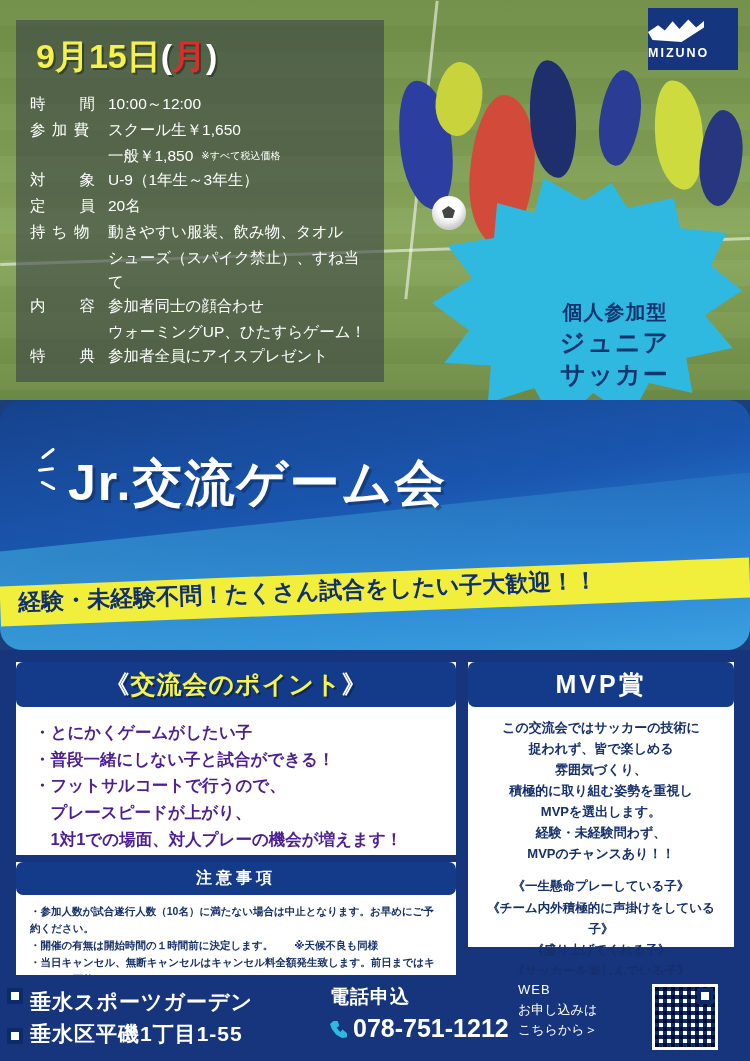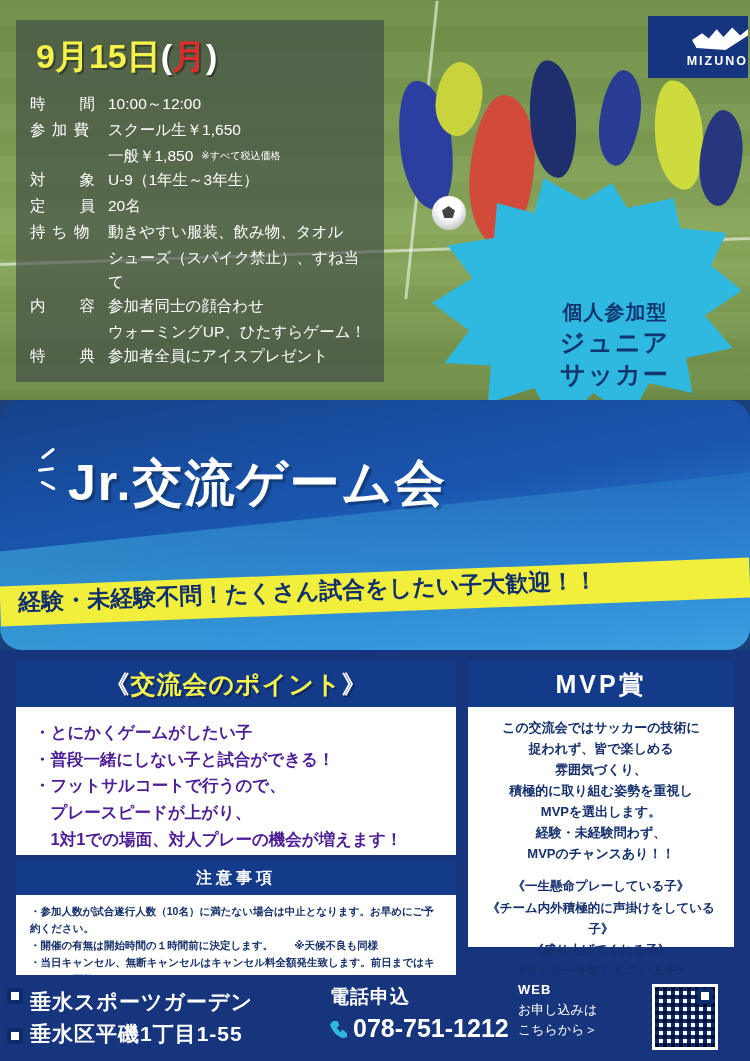--- a/index.html
+++ b/index.html
@@ -101,21 +101,21 @@
   
   .lower { position: absolute; left: 0; top: 650px; width: 750px; height: 411px;
            background: #17357c; }
   .panel { position: absolute; background: #fff; }
 
   .p-left { left: 16px; top: 12px; width: 440px; height: 193px; }
   .p-right { left: 468px; top: 12px; width: 266px; height: 285px; }
   .p-notes { left: 16px; top: 212px; width: 440px; height: 120px; }
 
   .panel-head { background: #143a8a; color: #fff; text-align: center; font-weight: bold;
-                padding: 6px 0; }
+                padding: 6px 0; border-radius: 7px; }
   .p-left .panel-head { font-size: 25px; color: #f6f54b; letter-spacing: 1px;
                         text-shadow: 2px 2px 0 rgba(0,0,0,.3); }
   .p-left .panel-head .white { color: #fff; }
   .p-right .panel-head { font-size: 25px; letter-spacing: 3px; }
   .p-notes .panel-head { font-size: 16px; letter-spacing: 4px; }
 
   .p-left ul { list-style: none; padding: 12px 16px 0 18px; }
   .p-left li { font-size: 16.5px; color: #4c1d95; font-weight: bold; line-height: 1.62;
                text-indent: -14px; padding-left: 14px; }
 
@@ -135,36 +135,36 @@
   .venue { position: absolute; left: 30px; top: 986px; color: #fff; font-weight: bold; }
   .venue .v1 { font-size: 21px; letter-spacing: 1px; line-height: 1.5; }
   .venue .v2 { font-size: 21px; letter-spacing: 1px; line-height: 1.5; }
   .tel { position: absolute; left: 330px; top: 984px; color: #fff; }
   .tel .t-lbl { font-size: 19px; font-weight: bold; letter-spacing: 1px; }
   .tel .t-num { font-size: 25px; font-weight: bold; letter-spacing: 0px; margin-top: 4px; }
   .tel .phone-ico { display: inline-block; width: 17px; height: 17px; margin-right: 6px;
     background: #2fb8e0; clip-path: polygon(20% 0,45% 0,55% 28%,40% 40%,60% 64%,74% 50%,100% 72%,100% 96%,
       70% 100%,35% 80%,10% 45%,0 18%); vertical-align: -1px; }
   .web { position: absolute; left: 518px; top: 980px; color: #fff; font-size: 13px; line-height: 1.55; }
-  .web .w1 { font-weight: bold; letter-spacing: 1px; }
+  .web .w1 { font-weight: normal; letter-spacing: 1px; }
   .qr { position: absolute; left: 652px; top: 984px; width: 66px; height: 66px; background: #fff; padding: 3px; }
   .qr-inner { width: 100%; height: 100%;
     background-image:
       repeating-linear-gradient(90deg, #0b2c6b 0 4px, #fff 4px 8px),
       repeating-linear-gradient(0deg, #0b2c6b 0 4px, #fff 4px 8px);
     background-blend-mode: multiply; }
   .qr-eye { position: absolute; width: 16px; height: 16px; border: 4px solid #0b2c6b; background: #fff; }
   .qe1 { left: 7px; top: 988px; }
   .qe2 { left: 697px; top: 988px; }
   .qe3 { left: 7px; top: 1028px; }
 
   
-  .logo { position: absolute; left: 648px; top: 8px; width: 100px; height: 62px;
-          background: #15357e; display: flex; flex-direction: column; align-items: flex-end;
-          justify-content: center; margin-top: 8px; }
+  .logo { position: absolute; left: 648px; top: 8px; width: 90px; height: 62px;
+          background: #15357e; display: flex; flex-direction: column; align-items: flex-start;
+          justify-content: center; }
   .logo .bird { width: 56px; height: 24px; background: #fff;
     clip-path: polygon(0 58%, 18% 30%, 30% 52%, 44% 14%, 56% 46%, 72% 6%, 86% 40%, 100% 12%,
                        100% 40%, 60% 100%, 8% 92%); }
   .logo .name { color: #fff; font-size: 12.5px; letter-spacing: 2px; font-weight: bold; margin-top: 4px; }
 </style>
 </head>
 <body>
 
 <div class="poster">
 

